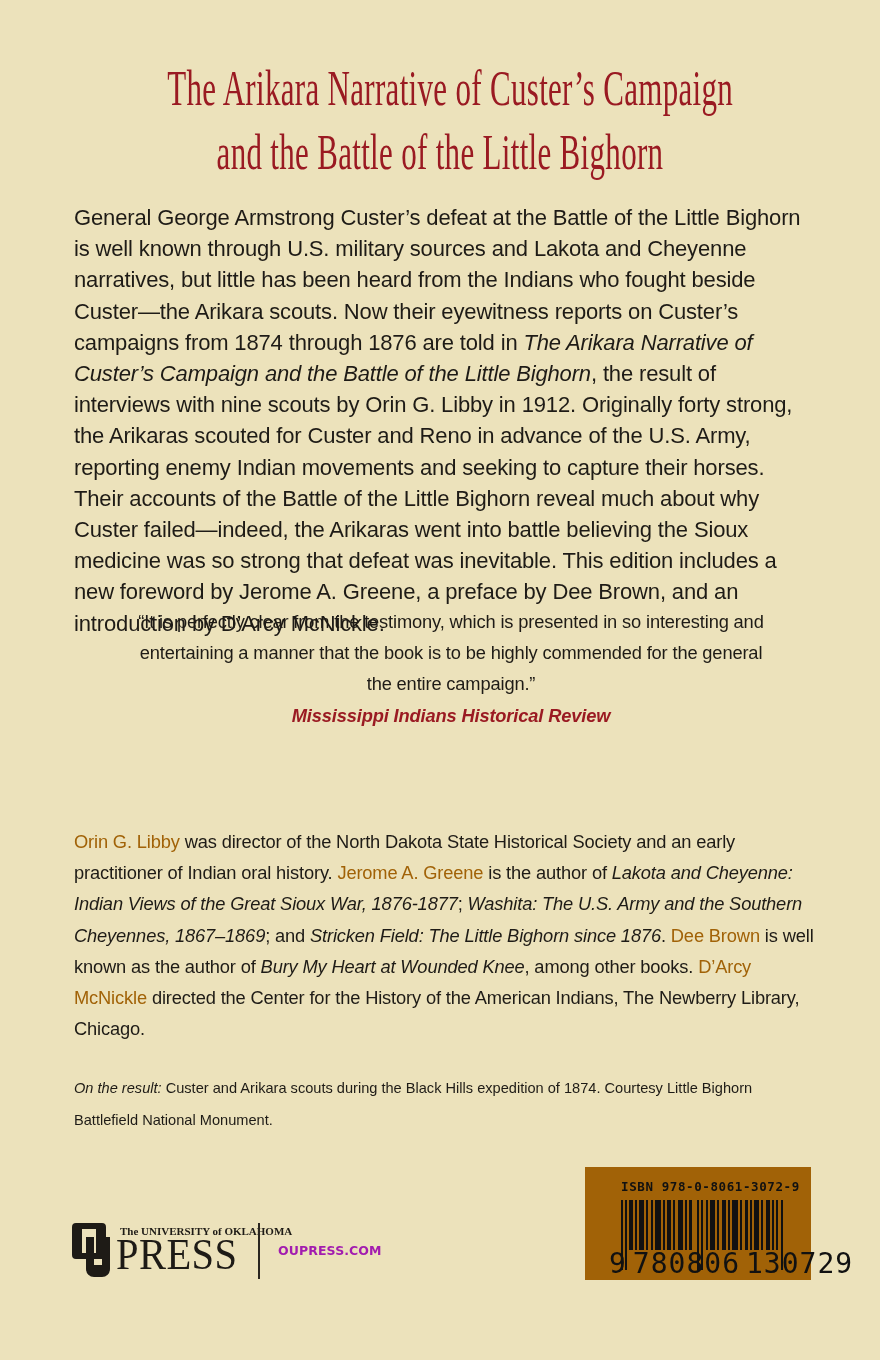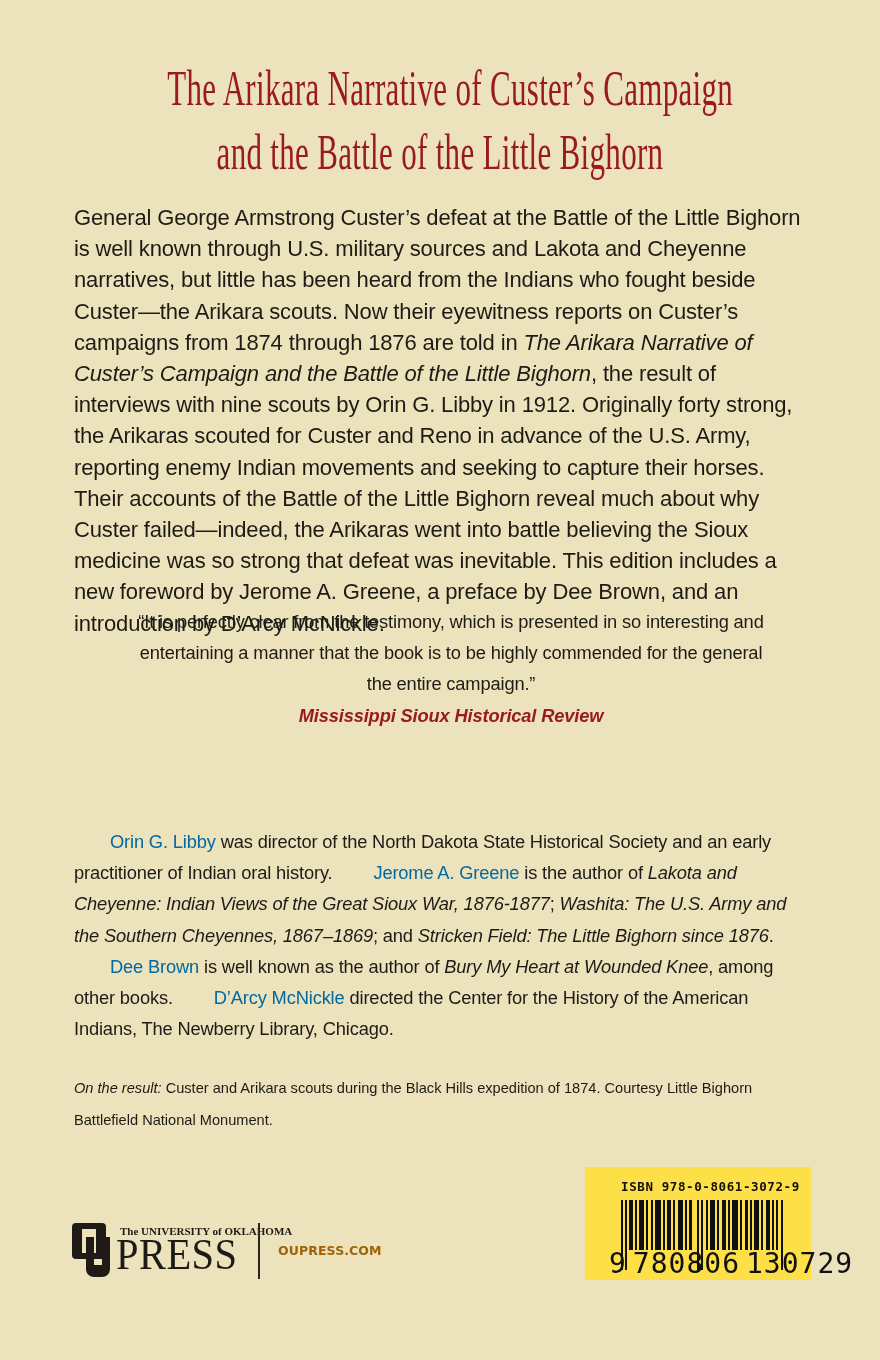--- a/index.html
+++ b/index.html
@@ -35,28 +35,28 @@
       letter-spacing: -0.15px;
     }
     .quote .source {
       display: block; color: #9a1a22; font-weight: bold; font-style: italic;
     }
     .bio {
       position: absolute; left: 74px; top: 826px; width: 740px;
       font-size: 18.3px; line-height: 31.2px;
       letter-spacing: -0.15px;
     }
-    .red { color: #0369a1; margin-left: 36px; }
+    .red { color: #a16207; }
     .caption {
       position: absolute; left: 74px; top: 1072px; width: 740px;
       font-size: 14.6px; line-height: 32px;
     }
     .barcode-box {
       position: absolute; left: 585px; top: 1167px; width: 226px; height: 113px;
-      background: #fde047;
+      background: #a16207;
     }
     .isbn-text {
       position: absolute; left: 36px; top: 12px;
       font-family: "DejaVu Sans Mono", monospace; font-size: 12.5px; font-weight: bold;
       letter-spacing: 0.6px; color: #111;
       white-space: nowrap;
     }
     .bars {
       position: absolute; left: 36px; top: 33px; width: 164px; height: 70px;
     }
@@ -83,38 +83,38 @@
       letter-spacing: 0.5px; color: #1e1b16;
       transform: scaleX(0.92); transform-origin: 0 0;
     }
     .divider {
       position: absolute; left: 258px; top: 1223px; width: 2px; height: 56px;
       background: #2a2620;
     }
     .site {
       position: absolute; left: 278px; top: 1243px;
       font-family: "DejaVu Sans", sans-serif; font-size: 12.5px; font-weight: bold;
-      color: #a16207; letter-spacing: 0.1px;
+      color: #a21caf; letter-spacing: 0.1px;
     }
   </style>
 </head>
 <body>
 
 <div class="title">
   <span class="line">The Arikara Narrative of Custer’s Campaign</span>
   <span class="line">and the Battle of the Little Bighorn</span>
 </div>
 
 <div class="blurb"><span>General George Armstrong Custer’s defeat at the Battle of the Little Bighorn is well known through U.S. military sources and Lakota and Cheyenne narratives, but little has been heard from the Indians who fought beside Custer—the Arikara scouts. Now their eyewitness reports on Custer’s campaigns from 1874 through 1876 are told in </span><i>The Arikara Narrative of Custer’s Campaign and the Battle of the Little Bighorn</i><span>, the result of interviews with nine scouts by Orin G. Libby in 1912. Originally forty strong, the Arikaras scouted for Custer and Reno in advance of the U.S. Army, reporting enemy Indian movements and seeking to capture their horses. Their accounts of the Battle of the Little Bighorn reveal much about why Custer failed—indeed, the Arikaras went into battle believing the Sioux medicine was so strong that defeat was inevitable. This edition includes a new foreword by Jerome A. Greene, a preface by Dee Brown, and an introduction by D’Arcy McNickle.</span></div>
 
 <div class="quote">
   <div>“It is perfectly clear from the testimony, which is presented in so interesting and</div>
   <div>entertaining a manner that the book is to be highly commended for the general</div>
   <div>the entire campaign.”</div>
-  <span class="source">Mississippi Sioux Historical Review</span>
+  <span class="source">Mississippi Indians Historical Review</span>
 </div>
 
 <div class="bio"><span class="red">Orin G. Libby</span><span> was director of the North Dakota State Historical Society and an early practitioner of Indian oral history. </span><span class="red">Jerome A. Greene</span><span> is the author of </span><i>Lakota and Cheyenne: Indian Views of the Great Sioux War, 1876-1877</i><span>; </span><i>Washita: The U.S. Army and the Southern Cheyennes, 1867–1869</i><span>; and </span><i>Stricken Field: The Little Bighorn since 1876</i><span>. </span><span class="red">Dee Brown</span><span> is well known as the author of </span><i>Bury My Heart at Wounded Knee</i><span>, among other books. </span><span class="red">D’Arcy McNickle</span><span> directed the Center for the History of the American Indians, The Newberry Library, Chicago.</span></div>
 
 <div class="caption"><i>On the result:</i><span> Custer and Arikara scouts during the Black Hills expedition of 1874. Courtesy Little Bighorn Battlefield National Monument.</span></div>
 
 <div class="barcode-box">
   <div class="isbn-text">ISBN 978-0-8061-3072-9</div>
   <svg class="bars" viewBox="0 0 164 70" preserveAspectRatio="none">
     <g fill="#111">

